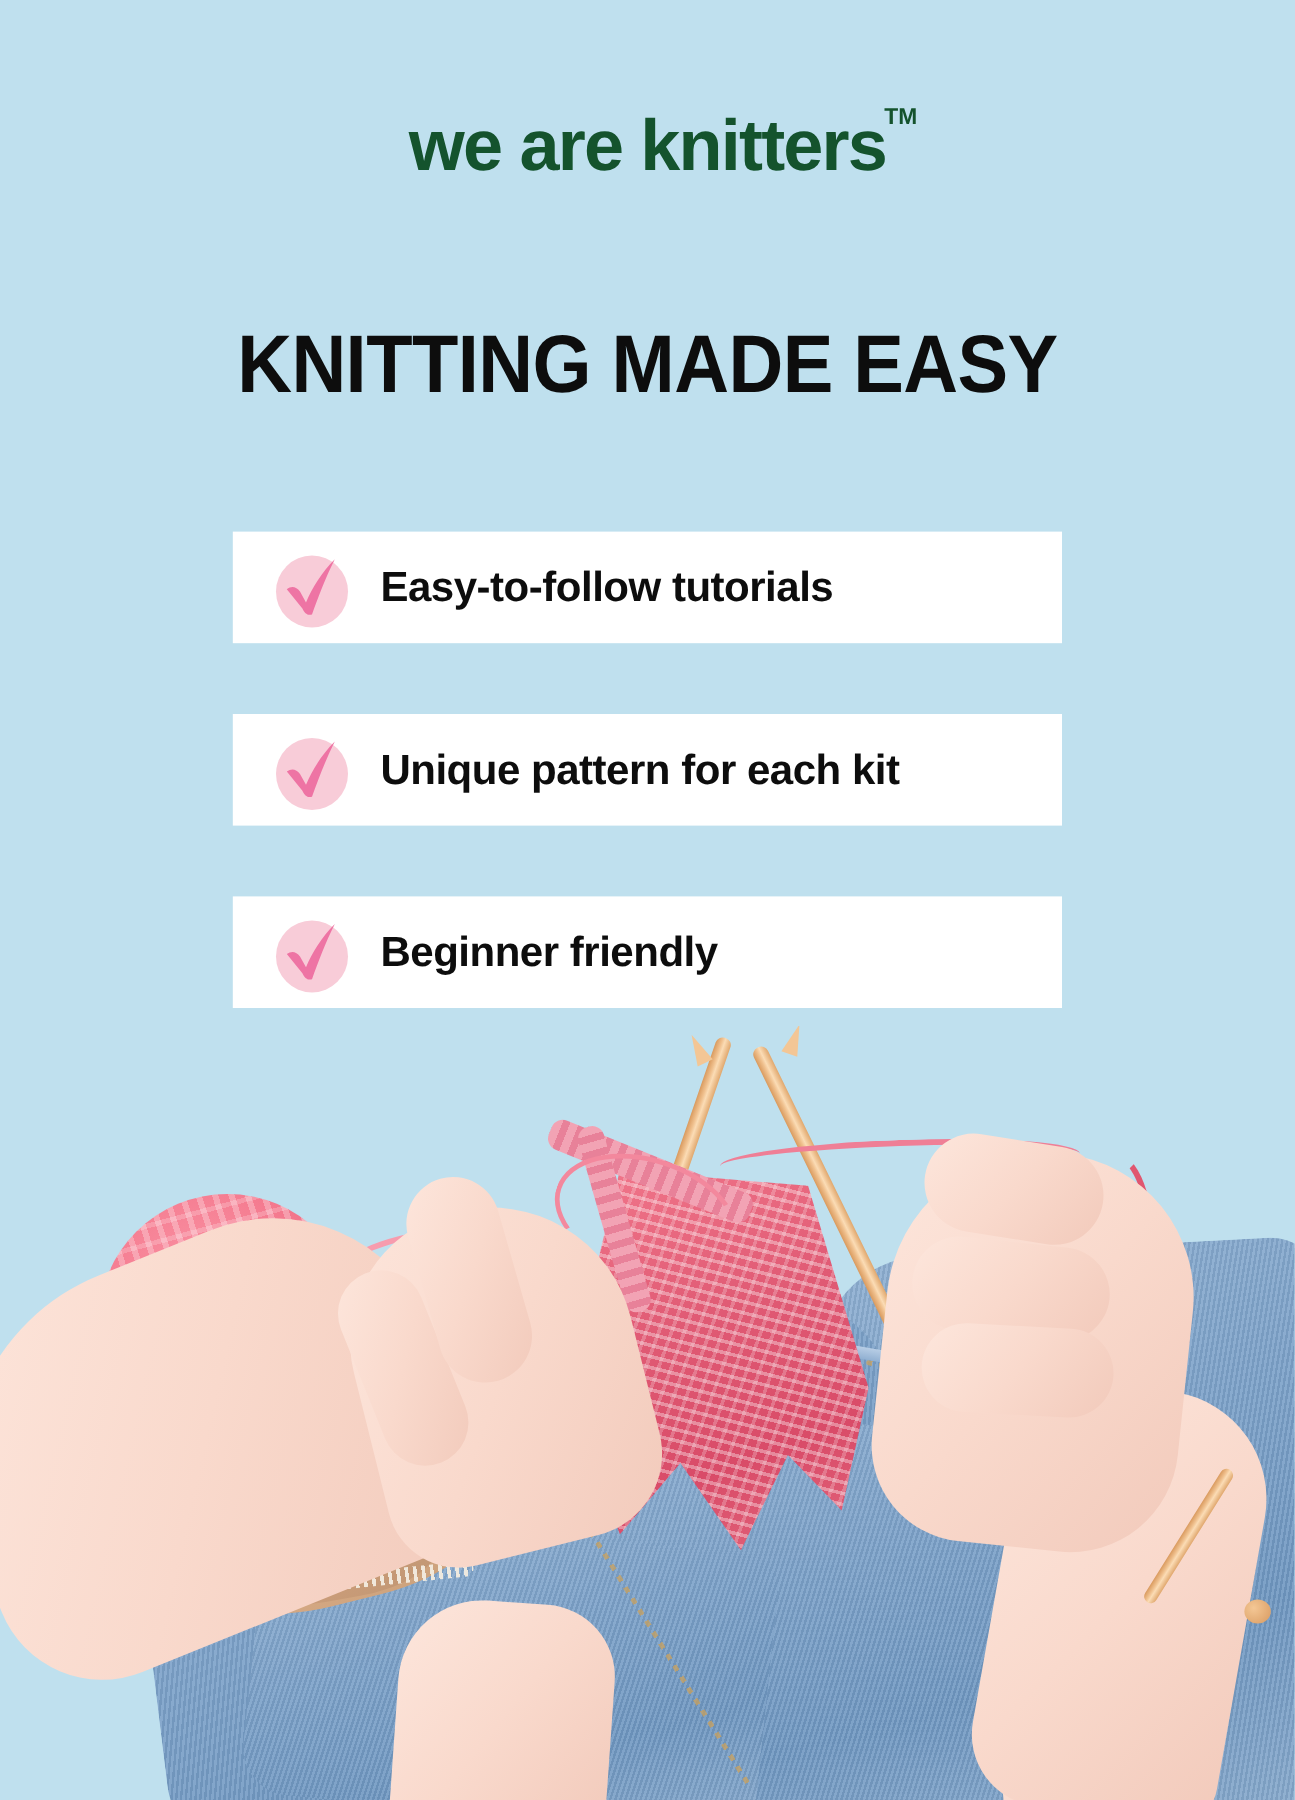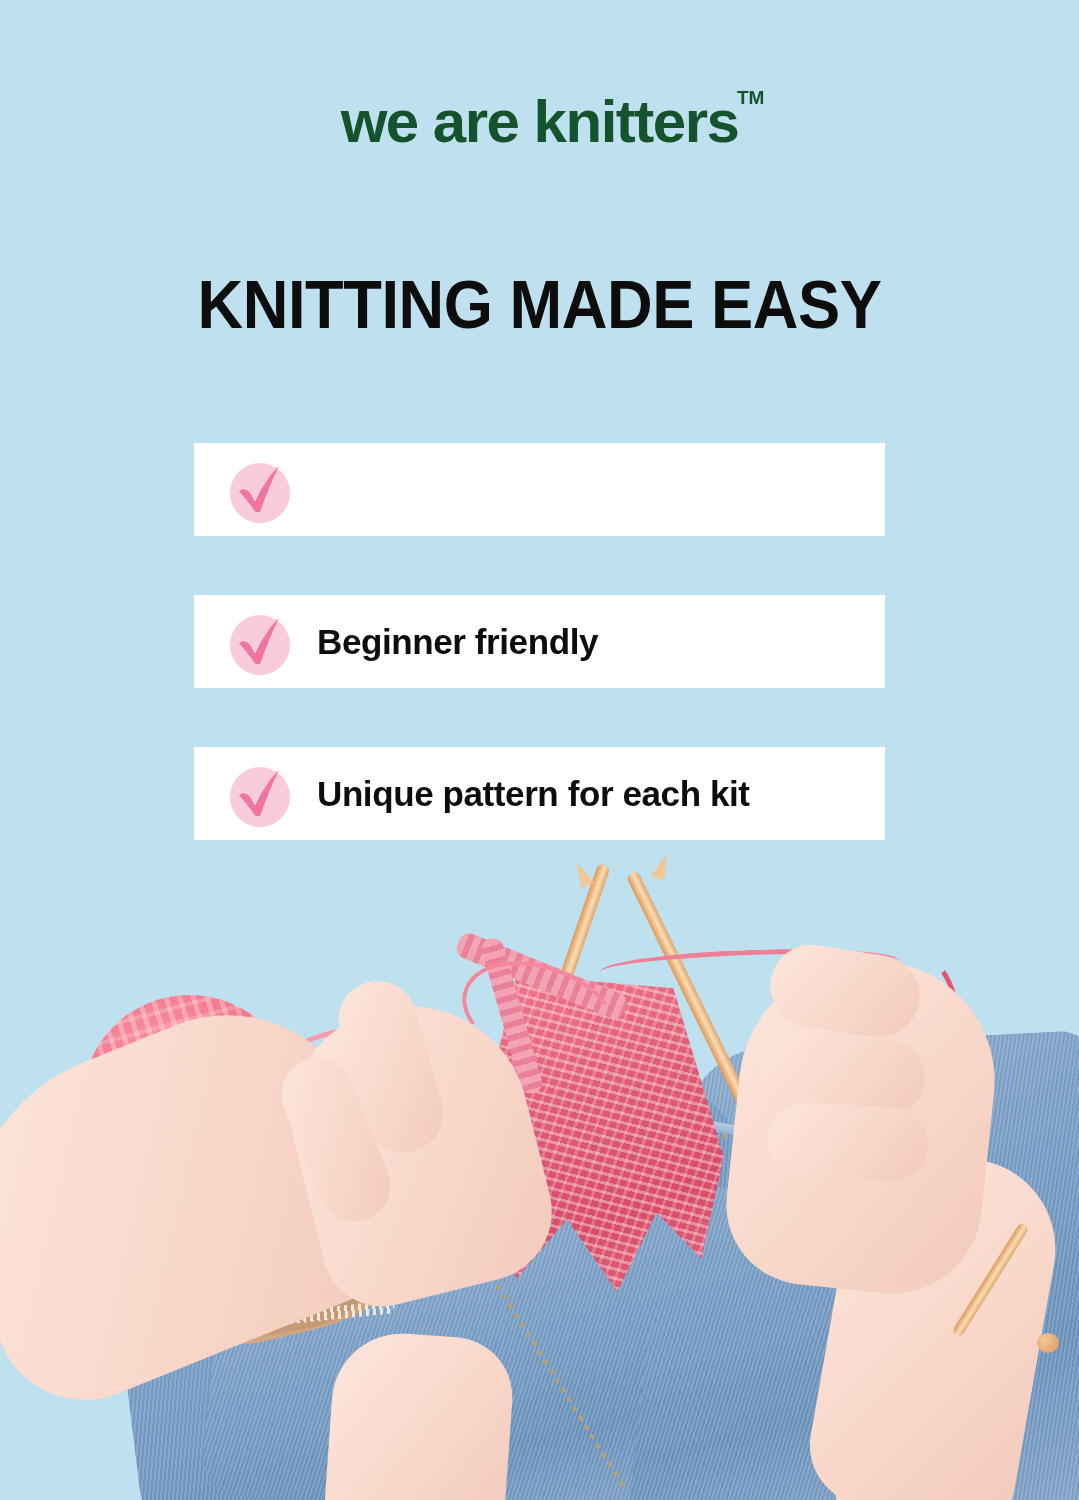--- a/index.html
+++ b/index.html
@@ -225,42 +225,43 @@
 
   <div class="features">
 
     <div class="feature">
       <div class="check-wrap">
         <div class="check-circle"></div>
         <svg class="check-mark" viewBox="0 0 66 66">
           <path d="M12 34 C16 31 20 32 23 36 L28 45 C33 33 41 20 52 9 C44 25 38 41 33 55 C29 56 27 54 25 50 Z" fill="#ee74a4"></path>
         </svg>
       </div>
+      <div class="feature-label">Easy-to-follow tutorials</div>
+    </div>
+
+    <div class="feature">
+      <div class="check-wrap">
+        <div class="check-circle"></div>
+        <svg class="check-mark" viewBox="0 0 66 66">
+          <path d="M12 34 C16 31 20 32 23 36 L28 45 C33 33 41 20 52 9 C44 25 38 41 33 55 C29 56 27 54 25 50 Z" fill="#ee74a4"></path>
+        </svg>
+      </div>
+      <div class="feature-label">Unique pattern for each kit</div>
     </div>
 
     <div class="feature">
       <div class="check-wrap">
         <div class="check-circle"></div>
         <svg class="check-mark" viewBox="0 0 66 66">
           <path d="M12 34 C16 31 20 32 23 36 L28 45 C33 33 41 20 52 9 C44 25 38 41 33 55 C29 56 27 54 25 50 Z" fill="#ee74a4"></path>
         </svg>
       </div>
       <div class="feature-label">Beginner friendly</div>
     </div>
 
-    <div class="feature">
-      <div class="check-wrap">
-        <div class="check-circle"></div>
-        <svg class="check-mark" viewBox="0 0 66 66">
-          <path d="M12 34 C16 31 20 32 23 36 L28 45 C33 33 41 20 52 9 C44 25 38 41 33 55 C29 56 27 54 25 50 Z" fill="#ee74a4"></path>
-        </svg>
-      </div>
-      <div class="feature-label">Unique pattern for each kit</div>
-    </div>
-
   </div>
 
   <div class="photo">
 
     <div class="jean jean-c"></div>
     <div class="jean jean-a"></div>
     <div class="jean jean-b"></div>
     <div class="jean jean-d"></div>
     <div class="seam-edge seam-e1"></div>
     <div class="seam-edge seam-e2"></div>

